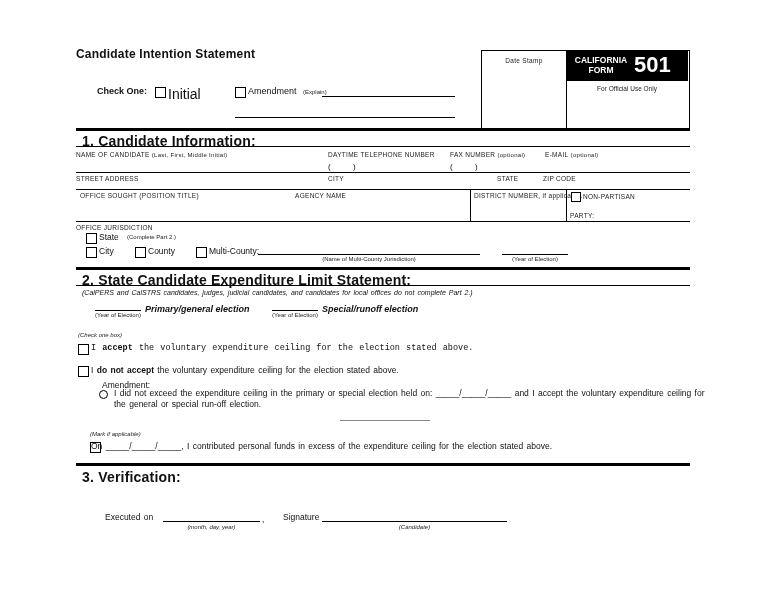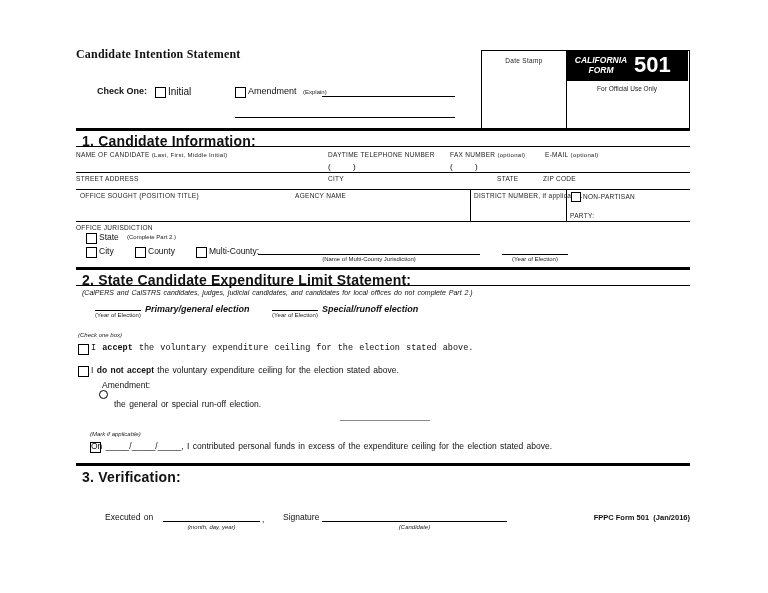--- a/index.html
+++ b/index.html
@@ -25,38 +25,38 @@
   .radio{width:7px;height:7px;border:1px solid #000;border-radius:50%;background:#fff;}
   .blackbox{background:#000;color:#fff;}
   .ctr{text-align:center;}
   .rt{text-align:right;}
 </style>
 </head>
 <body>
 
 <div id="page">
 
-  <div class="abs title" style="left:76px;top:47px;font-family:Liberation Serif, serif;">Candidate Intention Statement</div>
+  <div class="abs title" style="left:76px;top:47px;">Candidate Intention Statement</div>
 
   <div class="abs b" style="left:97px;top:86px;font-size:9px;">Check One:</div>
 
   <div class="abs cb" style="left:155px;top:87px;"></div>
-  <div class="abs" style="left:168px;top:86px;font-size:10px;">Initial</div>
+  <div class="abs" style="left:168px;top:86px;font-size:14px;">Initial</div>
 
   <div class="abs cb" style="left:235px;top:87px;"></div>
   <div class="abs" style="left:248px;top:86px;font-size:9px;">Amendment</div>
   <div class="abs hint" style="left:303px;top:89px;">(Explain)</div>
   <div class="abs line" style="left:322px;top:96px;width:133px;"></div>
   <div class="abs line" style="left:235px;top:117px;width:220px;"></div>
 
   <div class="abs" style="left:481px;top:50px;width:207px;height:79px;border:1px solid #000;"></div>
   <div class="abs lbl ctr" style="left:482px;top:57px;width:84px;">Date Stamp</div>
   <div class="abs vline" style="left:566px;top:50px;height:79px;"></div>
   <div class="abs blackbox" style="left:566px;top:50px;width:122px;height:31px;"></div>
-  <div class="abs blackbox b ctr" style="left:570px;top:55px;width:62px;font-size:8.5px;line-height:10px;background:transparent;font-style:italic;">
+  <div class="abs blackbox b ctr" style="left:570px;top:55px;width:62px;font-size:8.5px;line-height:10px;background:transparent;">
     <span>CALIFORNIA</span><br>
     <span>FORM</span>
   </div>
   <div class="abs b" style="left:634px;top:52px;font-size:22px;color:#fff;">501</div>
   <div class="abs hint ctr" style="left:566px;top:85px;width:122px;font-size:6.5px;">For Official Use Only</div>
 
   <div class="abs bar" style="left:76px;top:128px;width:614px;"></div>
   <div class="abs sechead" style="left:82px;top:133px;">1. Candidate Information:</div>
   <div class="abs line" style="left:76px;top:146px;width:614px;"></div>
 
@@ -124,20 +124,21 @@
 
   <div class="abs cb" style="left:78px;top:344px;"></div>
   <div class="abs body nowrap" style="left:91px;top:343px;font-family:Liberation Mono, monospace;"><span>I </span><span class="b">accept</span><span> the voluntary expenditure ceiling for the election stated above.</span></div>
 
   <div class="abs cb" style="left:78px;top:366px;"></div>
   <div class="abs body nowrap" style="left:91px;top:365px;"><span>I </span><span class="b">do not accept</span><span> the voluntary expenditure ceiling for the election stated above.</span></div>
 
   <div class="abs body" style="left:102px;top:380px;">Amendment:</div>
 
   <div class="abs radio" style="left:99px;top:390px;"></div>
+  <div class="abs body nowrap" style="left:114px;top:388px;">I did not exceed the expenditure ceiling in the primary or special election held on: _____/_____/_____ and I accept the voluntary expenditure ceiling for</div>
   <div class="abs body nowrap" style="left:114px;top:399px;">the general or special run-off election.</div>
 
   <div class="abs fline" style="left:340px;top:420px;width:90px;"></div>
 
   <div class="abs it hint" style="left:90px;top:431px;">(Mark if applicable)</div>
   <div class="abs cb" style="left:90px;top:442px;"></div>
   <div class="abs body nowrap" style="left:91px;top:441px;">On _____/_____/_____, I contributed personal funds in excess of the expenditure ceiling for the election stated above.</div>
 
   <div class="abs bar" style="left:76px;top:463px;width:614px;"></div>
   <div class="abs sechead" style="left:82px;top:469px;">3. Verification:</div>
@@ -146,16 +147,15 @@
   <div class="abs body" style="left:105px;top:512px;">Executed on</div>
   <div class="abs line" style="left:163px;top:521px;width:97px;"></div>
   <div class="abs body" style="left:262px;top:514px;">,</div>
   <div class="abs it hint ctr" style="left:163px;top:524px;width:97px;">(month, day, year)</div>
 
   <div class="abs body" style="left:283px;top:512px;text-align:right;">Signature</div>
   <div class="abs line" style="left:322px;top:521px;width:185px;"></div>
   <div class="abs it hint ctr" style="left:322px;top:524px;width:185px;">(Candidate)</div>
 
   <div class="abs rt b" style="right:78px;top:512px;font-size:7.5px;line-height:11px;">
-    <div class="pre">FPPC Form 501  (Jan/2016)</div>
   </div>
 
 </div>
 
 </body></html>

